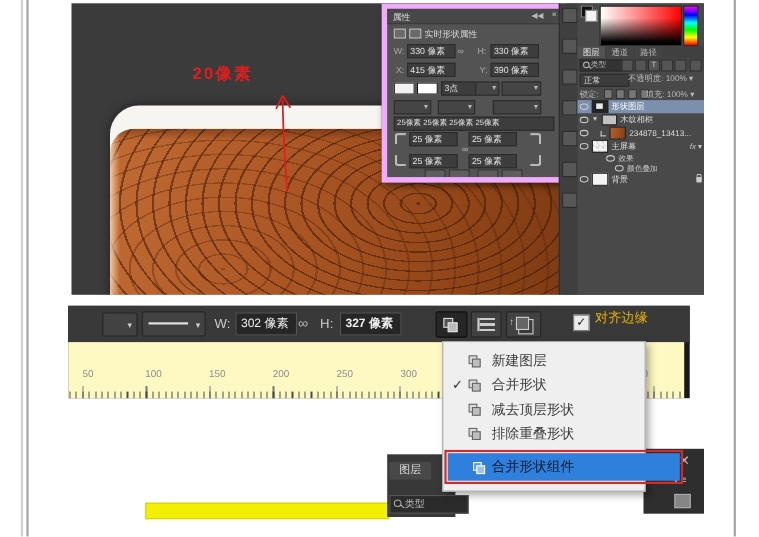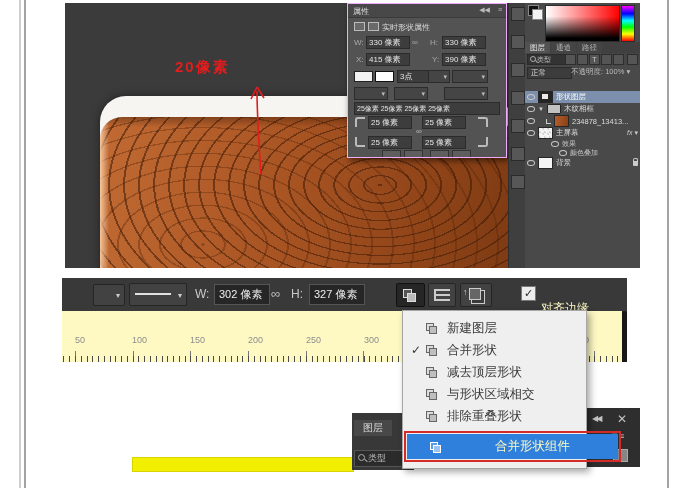--- a/index.html
+++ b/index.html
@@ -19,21 +19,21 @@
       linear-gradient(to right, rgba(255,215,175,.85), rgba(255,215,175,0) 9px),
       linear-gradient(to bottom, rgba(40,15,0,.35), rgba(40,15,0,0) 10px),
       repeating-radial-gradient(ellipse 430px 250px at 68% 40%, rgba(62,26,6,.55) 0 2px, rgba(62,26,6,0) 2px 15px),
       repeating-radial-gradient(ellipse 520px 320px at 25% 75%, rgba(92,40,10,.4) 0 2px, rgba(92,40,10,0) 2px 21px),
       linear-gradient(100deg,#c16a33,#a85423 45%,#8f4418 78%,#7d3a13);}
   .annotation-text{position:absolute;left:110px;top:55px;font-size:15px;font-weight:bold;letter-spacing:2px;}
   .arrow-svg{position:absolute;left:178px;top:76px;}
 
   
   .props{position:absolute;left:282px;top:0;width:158px;height:153px;background:#535353;
-    border:1px solid #f0abfc;box-shadow:2px 3px 6px rgba(0,0,0,.5);font-size:8px;color:#ccc;overflow:hidden;}
+    border:5px solid #f0abfc;box-shadow:2px 3px 6px rgba(0,0,0,.5);font-size:8px;color:#ccc;overflow:hidden;}
   .props .hdr{position:absolute;left:0;top:0;width:100%;height:13px;background:#484848;border-bottom:1px solid #3a3a3a;}
   .props .hdr .t{position:absolute;left:5px;top:2px;font-size:8px;color:#ddd;}
   .props .hdr .ic{position:absolute;top:2px;font-size:7px;color:#bbb;}
   .prow{position:absolute;left:0;width:100%;height:15px;}
   .plabel{position:absolute;top:3px;color:#a9a9a9;font-size:8px;}
   .pfield{position:absolute;top:1px;height:11px;background:#3d3d3d;border:1px solid #2b2b2b;
     color:#e3e3e3;font-size:8px;line-height:11px;padding:0 2px;overflow:hidden;white-space:nowrap;}
   .swatch{position:absolute;top:2px;width:17px;height:9px;background:#f2f2f2;border:1px solid #222;}
   .pdrop{position:absolute;top:1px;height:11px;background:#454545;border:1px solid #2b2b2b;color:#bbb;
     font-size:7px;line-height:11px;text-align:right;padding-right:2px;}
@@ -114,38 +114,38 @@
   .dualsq{position:absolute;left:6px;top:5px;width:7px;height:7px;border:1px solid #ddd;background:#555;}
   .dualsq::after{content:"";position:absolute;left:3px;top:3px;width:7px;height:7px;border:1px solid #ddd;background:#bbb;}
   .pathalign{left:366px;width:26px;}
   .alignglyph{position:absolute;left:5px;top:5px;width:14px;height:12px;
     background:repeating-linear-gradient(to bottom,#ccc 0 2px,transparent 2px 5px);border-left:2px solid #ccc;}
   .patharr{left:398px;width:30px;}
   .arrglyph{position:absolute;left:8px;top:4px;width:10px;height:10px;border:1px solid #ccc;background:#666;box-shadow:3px 3px 0 #3a3a3a,3px 3px 0 1px #ccc;}
   .arrup{position:absolute;left:2px;top:3px;color:#ccc;font-size:9px;}
   .chk{position:absolute;left:459px;top:8px;width:13px;height:13px;background:#ececec;border:1px solid #777;
     color:#222;font-size:11px;line-height:13px;text-align:center;}
-  .chklabel{position:absolute;left:479px;top:22px;color:#fef9c3;font-size:12px;}
+  .chklabel{position:absolute;left:479px;top:3px;color:#eab308;font-size:12px;}
   .ruler{position:absolute;left:0;top:33px;width:560px;height:51px;background:#fef9c3;}
   .rmark{position:absolute;top:24px;font-size:9px;color:#8d8d8d;}
   .ticks-minor{position:absolute;left:0;bottom:0;width:100%;height:6px;
     background:repeating-linear-gradient(to right,#4a4a4a 0 1px,transparent 1px 5.77px);background-position-x:13px;}
   .ticks-major{position:absolute;left:0;bottom:0;width:100%;height:11px;
     background:repeating-linear-gradient(to right,#767676 0 1px,transparent 1px 57.7px);background-position-x:13px;}
 
   
   .menu{position:absolute;left:402px;top:310px;width:183px;background:#efefef;border:1px solid #a6a6a6;
     box-shadow:3px 3px 7px rgba(0,0,0,.35);padding:6px 0 9px 0;z-index:10;}
   .mitem{position:relative;height:22px;line-height:22px;font-size:12.5px;color:#3c3c3c;padding-left:44px;white-space:nowrap;}
   .mitem .check{position:absolute;left:8px;visibility:hidden;font-size:12px;color:#333;}
   .mitem.checked .check{visibility:visible;}
   .mitem .micon{position:absolute;left:23px;top:6px;width:6px;height:6px;border:1px solid #666;background:#ddd;}
   .mitem .micon::after{content:"";position:absolute;left:2px;top:2px;width:6px;height:6px;border:1px solid #666;background:#bfbfbf;}
-  .mitem.highlighted{background:#2f80dd;color:#fef9c3;height:25px;line-height:25px;margin-top:7px;
-    outline:2px solid #d42a2a;outline-offset:1px;width:171px;margin-left:4px;padding-left:40px;text-align:center;}
+  .mitem.highlighted{background:#2f80dd;color:#0f172a;height:25px;line-height:25px;margin-top:7px;
+    outline:2px solid #d42a2a;outline-offset:1px;width:171px;margin-left:4px;padding-left:40px;}
   .mitem.highlighted .micon{border-color:#fff;background:#5a9ae6;top:8px;}
   .mitem.highlighted .micon::after{border-color:#fff;background:#9cc3f0;}
 
   
   .fragL{position:absolute;left:352px;top:413px;width:62px;height:57px;background:#383838;z-index:2;}
   .fragL .tab{position:absolute;left:2px;top:7px;width:38px;height:16px;background:#484848;color:#ddd;
     font-size:10px;line-height:16px;text-align:center;}
   .fragL .srch{position:absolute;left:2px;top:37px;width:57px;height:15px;background:#2b2b2b;border:1px solid #555;
     color:#bbb;font-size:9px;line-height:15px;padding-left:13px;overflow:hidden;white-space:nowrap;}
   .fragL .mag2{position:absolute;left:3px;top:3px;width:5px;height:5px;border:1px solid #aaa;border-radius:50%;}
@@ -264,20 +264,30 @@
         <span class="fic" style="left:52px;"></span>
         <span class="fic" style="left:64px;">T</span>
         <span class="fic" style="left:76px;"></span>
         <span class="fic" style="left:88px;"></span>
         <span class="fic" style="left:102px;"></span>
       </div>
       <div class="blendrow">
         <span class="bsel"><span>正常</span></span>
         <span class="opfield"><span>不透明度:</span> <span>100%</span> <span>▾</span></span>
       </div>
+      <div class="lockrow">
+        <span style="position:absolute;left:2px;top:2px;">锁定:</span>
+        <span class="lockics">
+            <span></span>
+            <span></span>
+            <span></span>
+            <span></span>
+          </span>
+        <span style="position:absolute;left:62px;top:2px;"><span>填充:</span> <span>100%</span> <span>▾</span></span>
+      </div>
       <div class="layerlist">
 
           <div class="lrow selected t-shape">
             <span class="eye"></span>
 
             <span class="thumb"></span>
             <span class="lname">形状图层</span>
 
           </div>
 
@@ -341,21 +351,21 @@
           <span class="car">▾</span>
         </span>
       <span class="obtn olinestyle">
           <span class="ln"></span>
           <span class="car">▾</span>
         </span>
       <span class="olabel" style="left:133px;">W:</span>
       <span class="ofield" style="left:152px;">302 像素</span>
       <span class="olink">∞</span>
       <span class="olabel" style="left:229px;">H:</span>
-      <span class="ofield" style="left:247px;">327 像素</span>
+      <span class="ofield" style="left:247px;font-weight:bold;">327 像素</span>
       <span class="obtn iconbtn pathops">
           <span class="dualsq"></span>
         </span>
       <span class="obtn iconbtn pathalign">
           <span class="alignglyph"></span>
         </span>
       <span class="obtn iconbtn patharr">
           <span class="arrup">↑</span>
           <span class="arrglyph"></span>
         </span>
@@ -389,25 +399,20 @@
         <span class="micon"></span>
         <span class="mlabel">合并形状</span>
       </div>
 
       <div class="mitem">
         
         <span class="micon"></span>
         <span class="mlabel">减去顶层形状</span>
       </div>
 
-      <div class="mitem">
-        
-        <span class="micon"></span>
-        <span class="mlabel">与形状区域相交</span>
-      </div>
 
       <div class="mitem">
         
         <span class="micon"></span>
         <span class="mlabel">排除重叠形状</span>
       </div>
 
       <div class="mitem highlighted">
         
         <span class="micon"></span>

